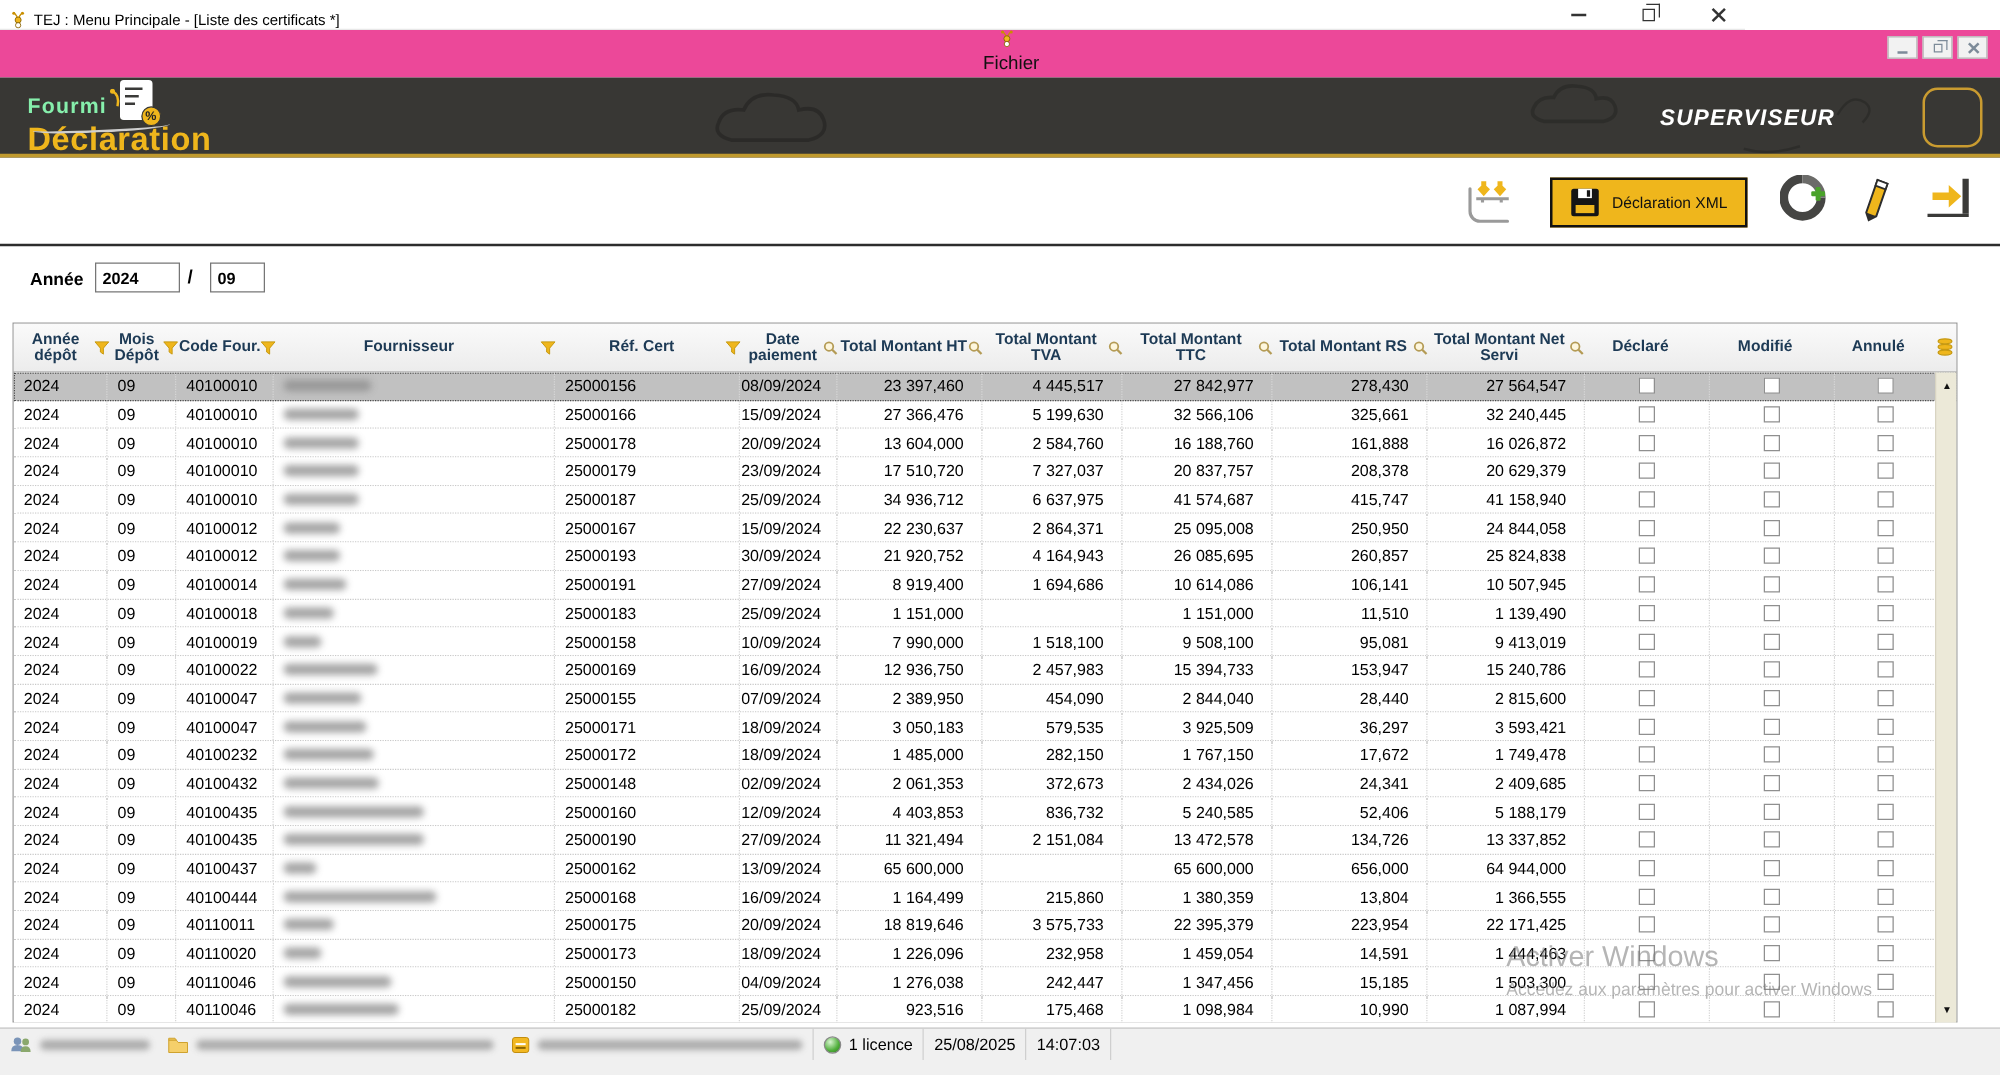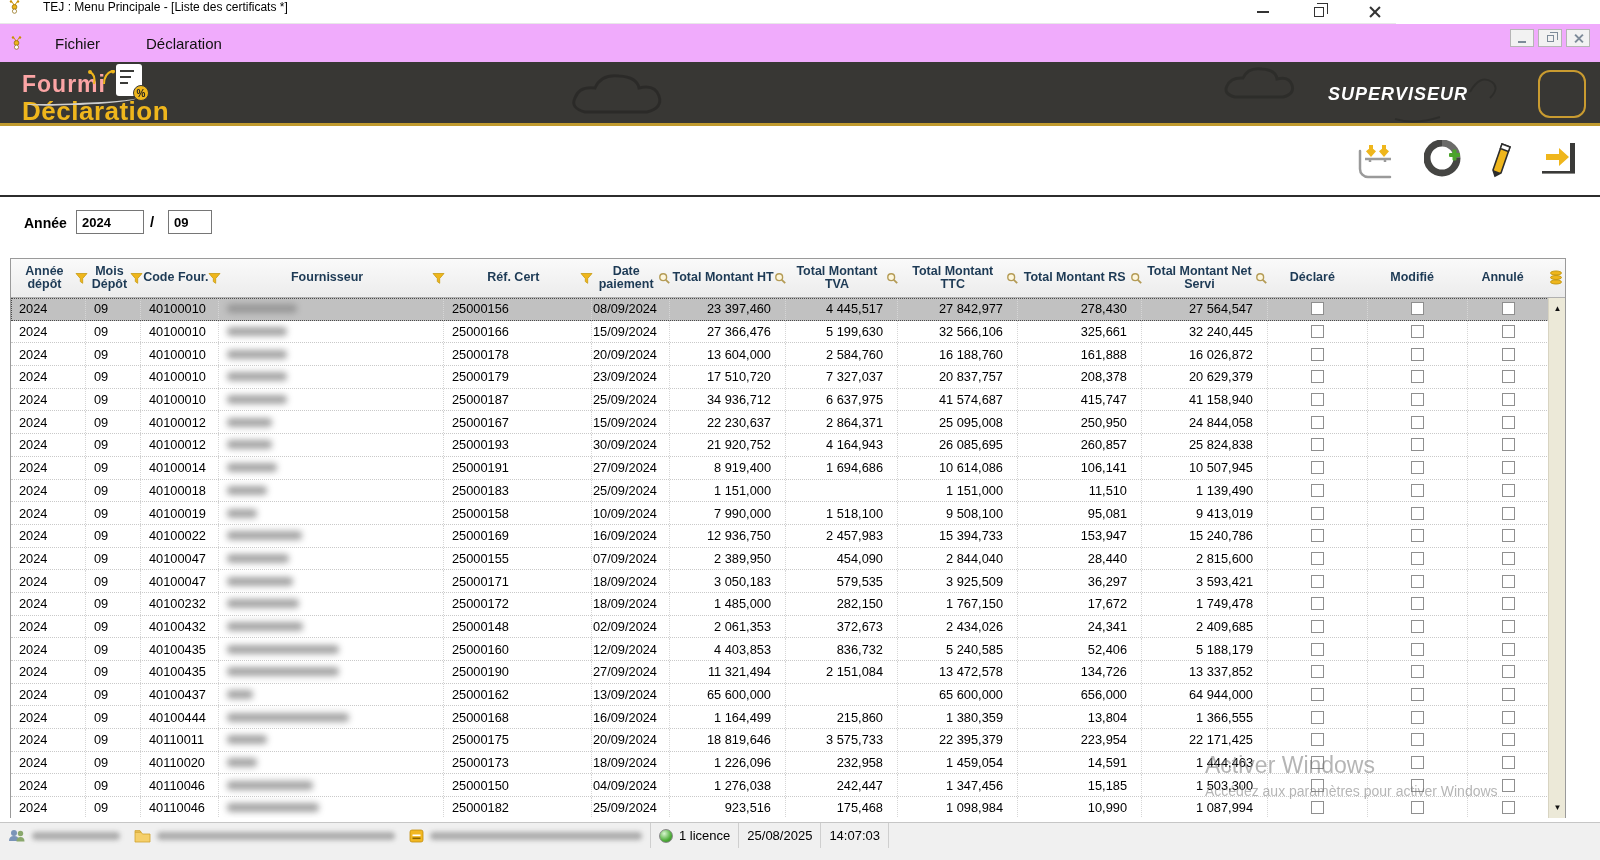--- a/index.html
+++ b/index.html
@@ -1,46 +1,46 @@
 <!DOCTYPE html>
 <html><head>
 <meta charset="utf-8">
 <style>
   * { margin:0; padding:0; box-sizing:border-box; }
   html,body { width:1600px; height:860px; font-family:"Liberation Sans", sans-serif; background:#fff; overflow:hidden; position:relative; }
 
   
-  .titlebar { position:absolute; left:0; top:0; width:1396px; height:24px; background:#fff; display:flex; align-items:flex-start; border-bottom:1px solid #e8e8e8;gap:16px;}
+  .titlebar { position:absolute; left:0; top:0; width:1396px; height:24px; background:#fff; display:flex; align-items:flex-end; border-bottom:1px solid #e8e8e8;}
   .titlebar .app-title { font-size:12px; color:#000; margin-left:6px; }
   .win-controls { position:absolute; right:8px; top:0; height:24px; display:flex; align-items:center; gap:30px; }
   .win-btn { width:26px; height:20px; display:flex; align-items:center; justify-content:center; color:#222; font-size:13px; cursor:default;}
   .glyph-min { width:12px; height:0; border-top:2px solid #333; }
   .glyph-restore { width:10px; height:10px; border:1.5px solid #333; position:relative; }
   .glyph-restore:before { content:""; position:absolute; left:2px; top:-5px; width:10px; height:10px; border:1.5px solid #333; border-bottom:none; border-left:none; }
   .glyph-close { position:relative; width:12px; height:12px; }
   .glyph-close:before,.glyph-close:after{content:"";position:absolute;left:5px;top:-1px;width:2px;height:14px;background:#333;}
   .glyph-close:before{transform:rotate(45deg);} .glyph-close:after{transform:rotate(-45deg);}
 
   
-  .menubar { position:absolute; left:0; top:24px; width:1600px; height:38px; background:#f0abfc; display:flex; align-items:center; }
+  .menubar { position:absolute; left:0; top:24px; width:1600px; height:38px; background:#ec4899; display:flex; align-items:center;flex-direction:column; }
   .menu-item { font-size:15px; color:#111; padding:4px 14px; margin-left:18px; cursor:default; }
   .mdi-controls { position:absolute; right:10px; top:5px; display:flex; gap:4px; }
   .mdi-btn { width:24px; height:18px; background:#f2f2f2; border:1px solid #b5b5b5; display:flex; align-items:center; justify-content:center; }
   .mdi-btn .m { width:8px; border-top:2px solid #7d8b99; margin-top:8px;}
   .mdi-btn .r { width:7px; height:7px; border:1.5px solid #7d8b99; position:relative;}
   .mdi-btn .r:before{content:"";position:absolute;left:2px;top:-4px;width:7px;height:7px;border:1.5px solid #7d8b99;border-bottom:none;border-left:none;}
   .mdi-btn .x { position:relative;width:9px;height:9px;}
   .mdi-btn .x:before,.mdi-btn .x:after{content:"";position:absolute;left:4px;top:-1px;width:2px;height:11px;background:#7d8b99;}
   .mdi-btn .x:before{transform:rotate(45deg);} .mdi-btn .x:after{transform:rotate(-45deg);}
 
   
   .banner { position:absolute; left:0; top:62px; width:1600px; height:64px; background:#383734; border-bottom:3px solid #c09a2e; overflow:hidden; }
   .logo { position:absolute; left:22px; top:2px; }
   .logo-row1 { display:flex; align-items:flex-end; }
-  .logo-fourmi { color:#fca5a5; font-size:23px; font-weight:bold; letter-spacing:1px; line-height:22px; }
+  .logo-fourmi { color:#86efac; font-size:17px; font-weight:bold; letter-spacing:1px; line-height:22px; }
   .antennae { position:absolute; left:66px; top:-3px; }
   .doc-icon { margin-left:10px; position:relative; width:26px; height:32px; background:#fff; border-radius:3px; }
   .doc-icon .l { position:absolute; left:4px; height:2px; background:#3a3a38; }
   .pct-badge { position:absolute; right:-7px; bottom:-5px; width:16px; height:16px; background:#EFB61C; border-radius:50%; font-size:10px; font-weight:bold; color:#222; display:flex; align-items:center; justify-content:center; border:1px solid #383734;}
   .logo-decl { color:#EFB61C; font-size:26px; font-weight:bold; line-height:26px; margin-top:2px; letter-spacing:0.5px;}
   .swoosh { position:absolute; left:4px; top:24px; width:110px; height:8px; border-bottom:2px solid #cfcfcf; border-radius:0 0 60% 40%; transform:rotate(-2deg);}
   .role-label { position:absolute; right:132px; top:22px; color:#fff; font-size:18px; font-weight:bold; font-style:italic; letter-spacing:1px; }
   .role-frame { position:absolute; right:14px; top:8px; width:48px; height:48px; border:2px solid #c99b30; border-radius:12px; }
 
   
@@ -182,20 +182,31 @@
   <div class="tool-right">
     <span style="cursor:pointer;">
       <svg width="44" height="44" viewBox="0 0 44 44">
         <path d="M36 40 h-22 a8 8 0 0 1 -8 -8 v-18" fill="none" stroke="#9a9a9a" stroke-width="2.5" stroke-linecap="round"></path>
         <path d="M17 8 v8 M13.5 13 l3.5 4 l3.5 -4" stroke="#EFB61C" fill="none" stroke-width="4"></path>
         <path d="M30 8 v8 M26.5 13 l3.5 4 l3.5 -4" stroke="#EFB61C" fill="none" stroke-width="4"></path>
         <path d="M11 22 h26" stroke="#9a9a9a" stroke-width="2.5"></path>
         <path d="M16 22 v3 M31 22 v3" stroke="#9a9a9a" stroke-width="2.5"></path>
       </svg>
     </span>
+    <button class="xml-btn">
+      <span style="display:inline-flex;">
+        <svg width="24" height="24" viewBox="0 0 24 24">
+            <rect x="1" y="1" width="22" height="22" rx="2" fill="#151515"></rect>
+            <rect x="6.5" y="1" width="11" height="7.5" fill="#fff"></rect>
+            <rect x="13.5" y="2.2" width="2.6" height="5.2" fill="#151515"></rect>
+            <rect x="4.5" y="14" width="15" height="6.5" fill="#EFB61C"></rect>
+          </svg>
+      </span>
+      <span>Déclaration XML</span>
+    </button>
     <span style="cursor:pointer;">
       <svg width="38" height="38" viewBox="0 0 38 38">
         <path d="M18 3 a15 15 0 1 0 15 15" fill="none" stroke="#454543" stroke-width="7"></path>
         <path d="M33 18 a15 15 0 0 0 -15 -15" fill="none" stroke="#6b6b69" stroke-width="7"></path>
         <rect x="25" y="13" width="11" height="4" rx="1" fill="#4aa32a"></rect>
         <rect x="28.5" y="9.5" width="4" height="11" rx="1" fill="#4aa32a"></rect>
       </svg>
     </span>
     <span style="cursor:pointer;">
       <svg width="26" height="38" viewBox="0 0 26 38">

